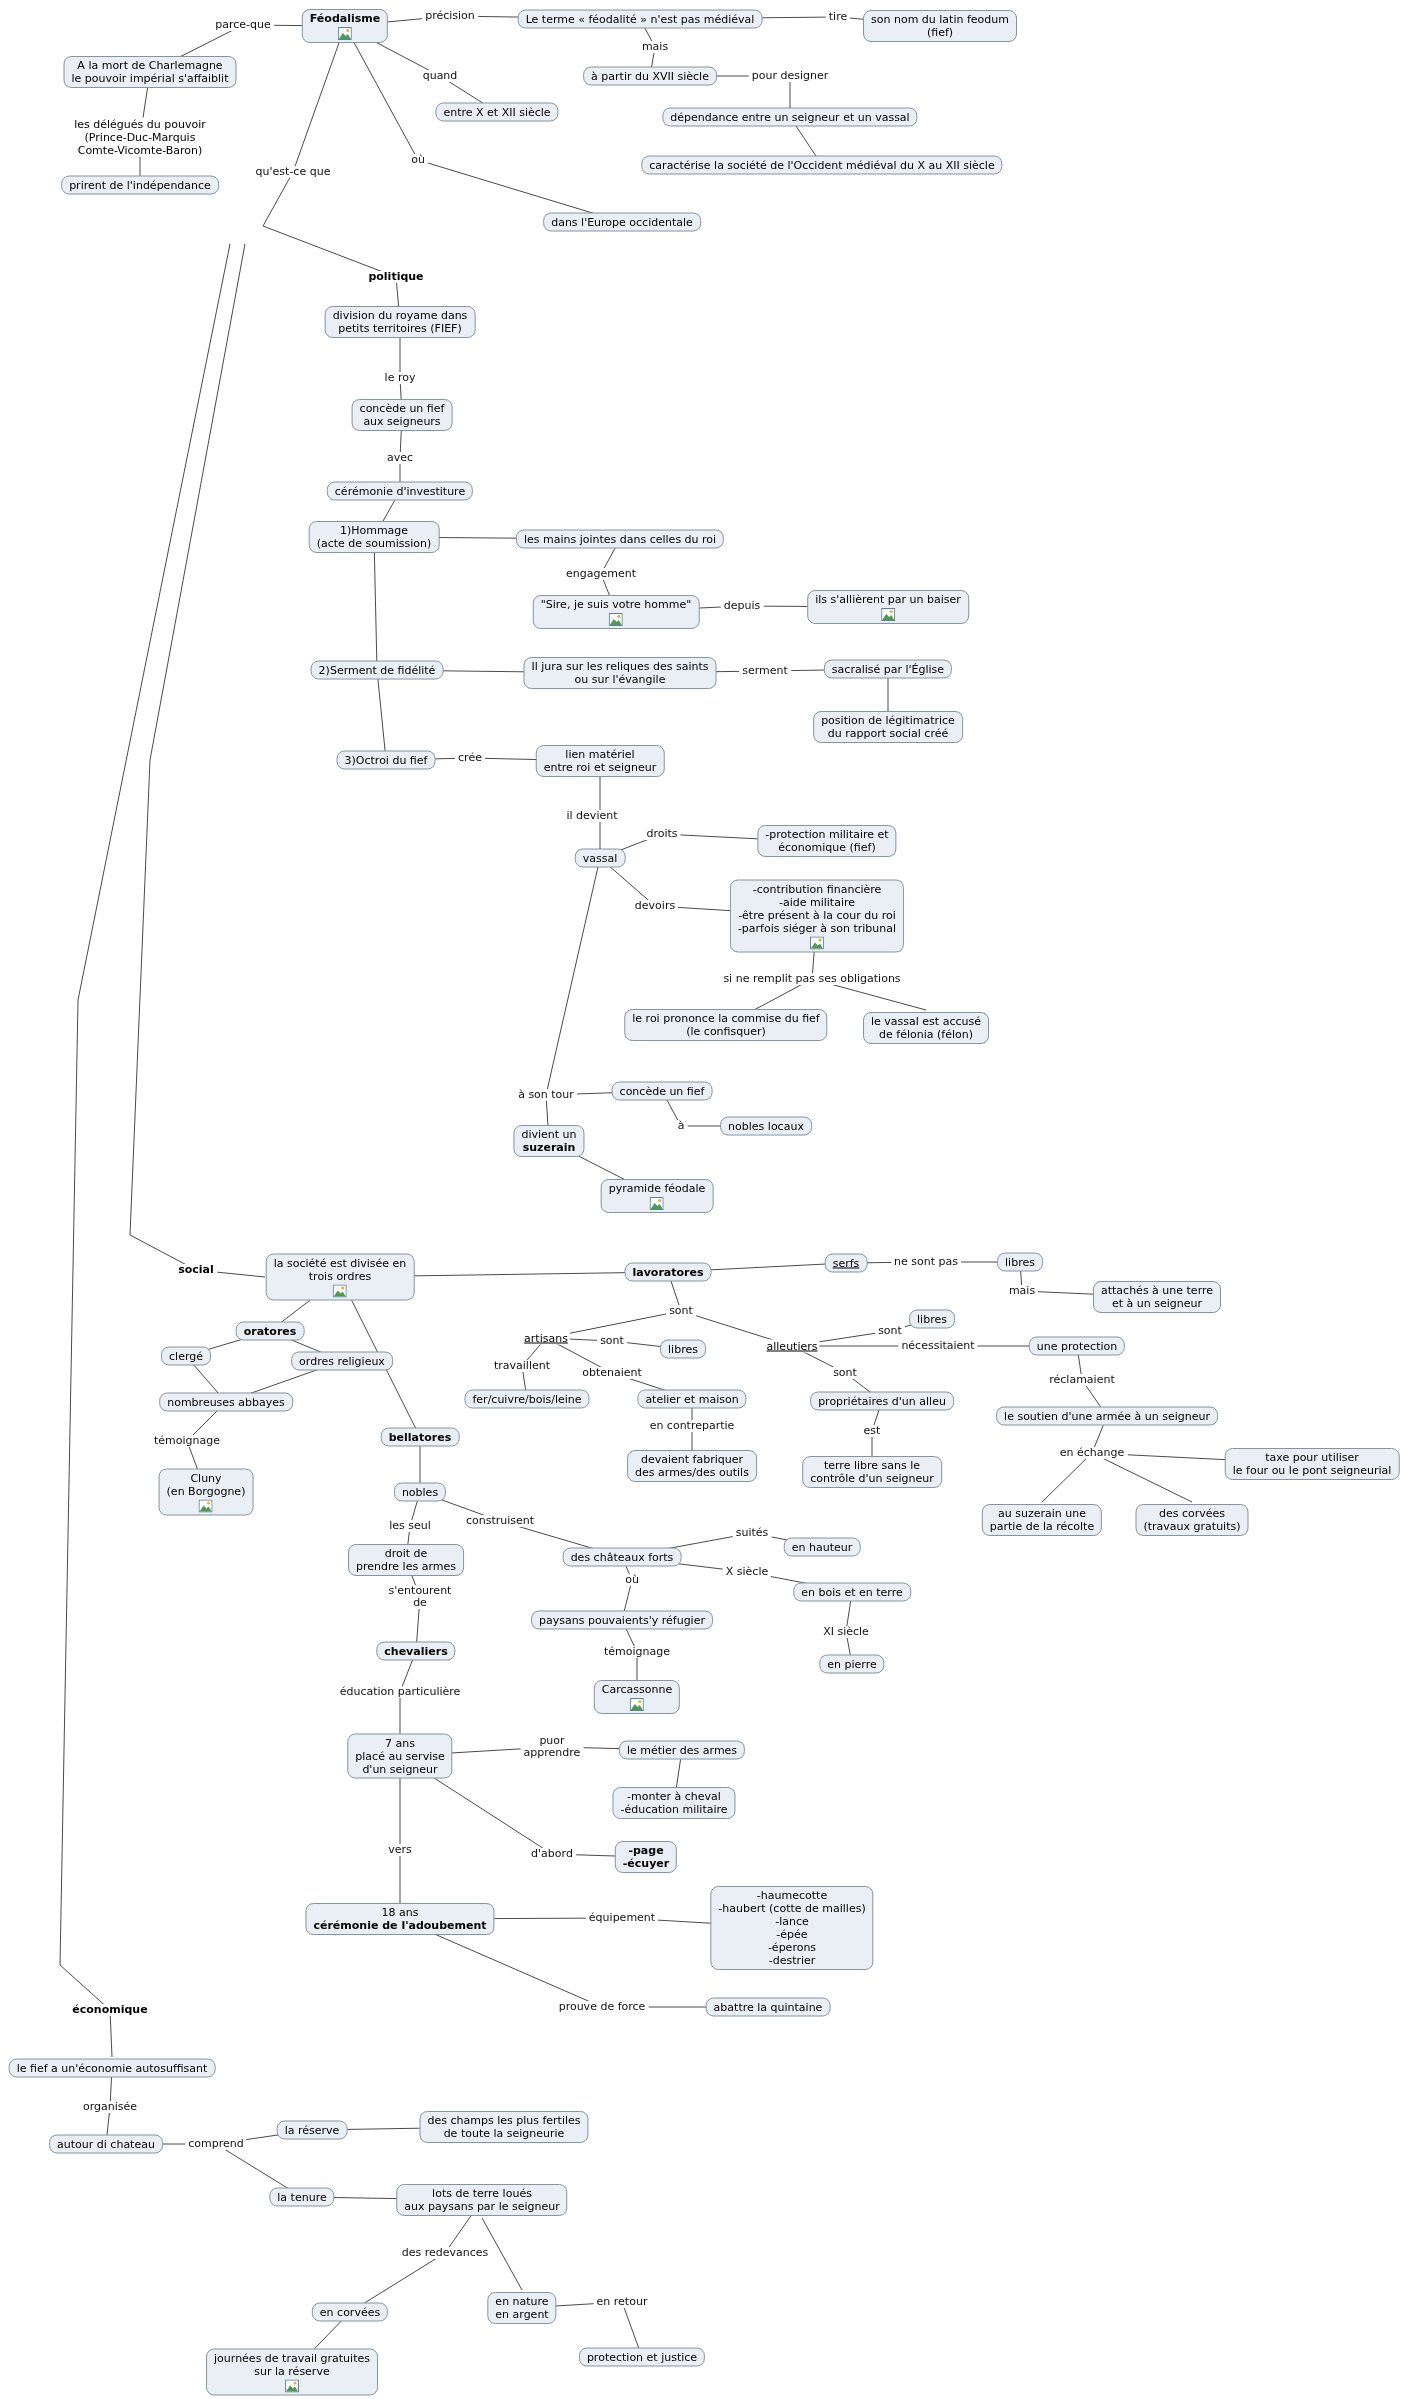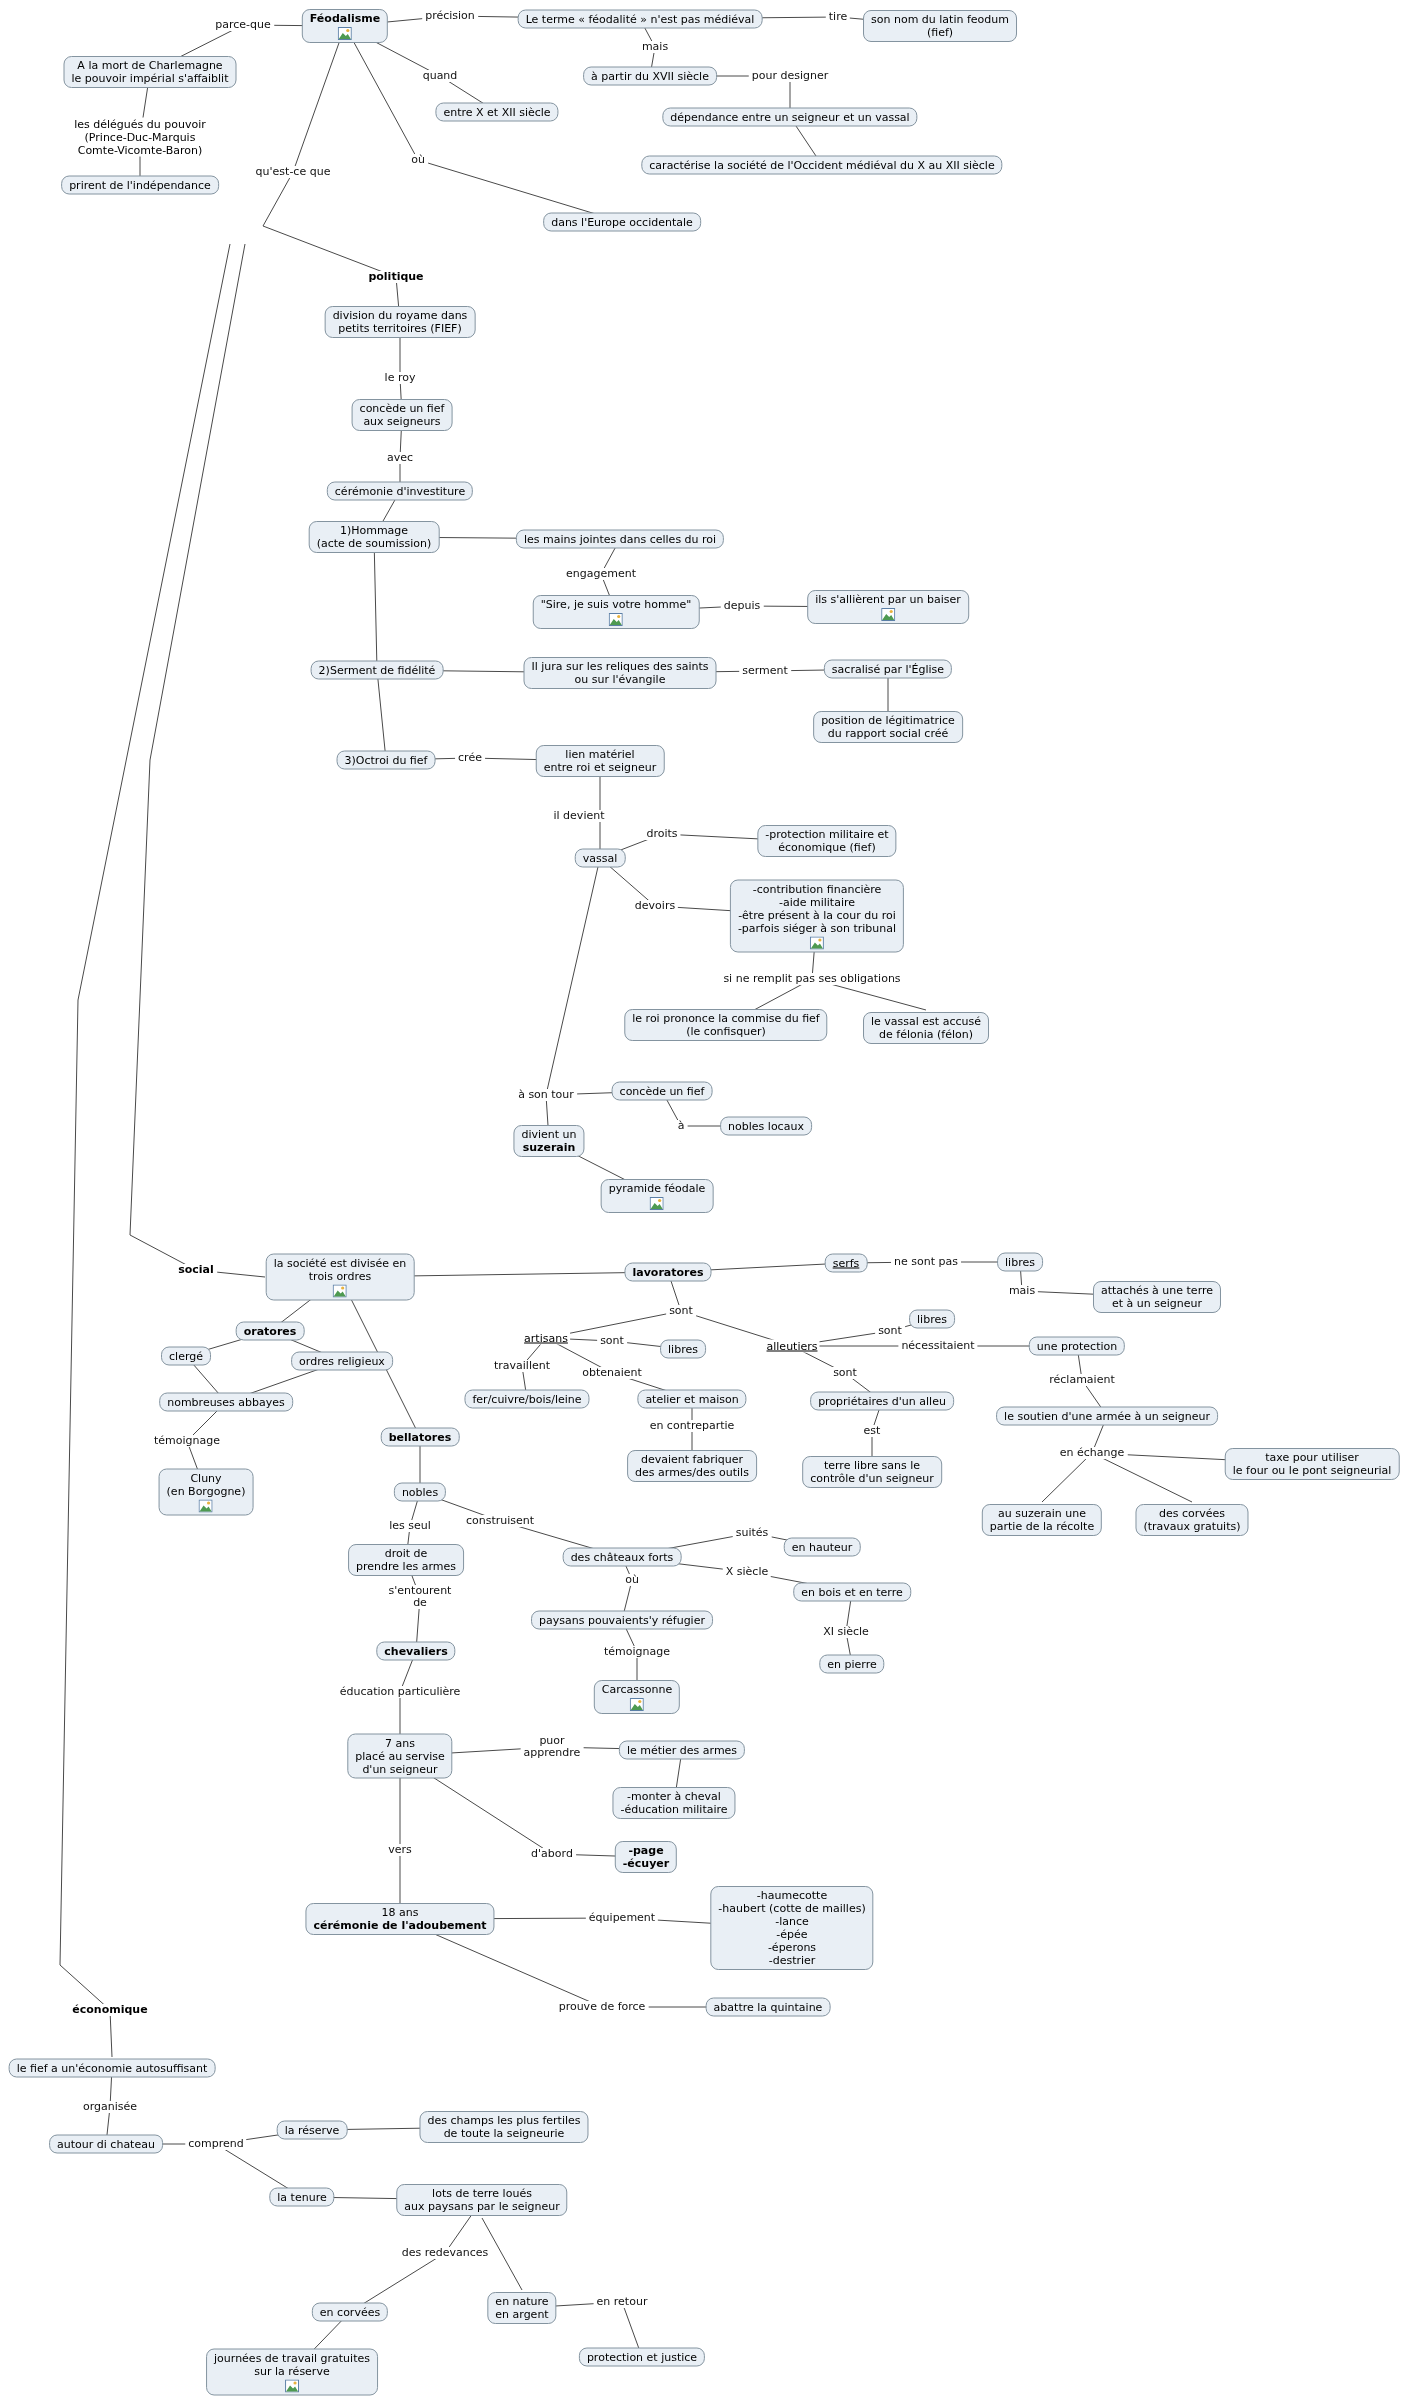--- a/index.html
+++ b/index.html
@@ -150,21 +150,21 @@
     </div>
     <div class="edge-label" style="left: 742px; top: 606px;">
       <span>depuis</span>
     </div>
     <div class="edge-label" style="left: 765px; top: 671px;">
       <span>serment</span>
     </div>
     <div class="edge-label" style="left: 470px; top: 758px;">
       <span>crée</span>
     </div>
-    <div class="edge-label" style="left: 579px; top: 816px; text-align: center;">
+    <div class="edge-label" style="left: 592px; top: 816px; text-align: center;">
       <span>il devient</span>
     </div>
     <div class="edge-label" style="left: 662px; top: 834px;">
       <span>droits</span>
     </div>
     <div class="edge-label" style="left: 655px; top: 906px;">
       <span>devoirs</span>
     </div>
     <div class="edge-label" style="left: 812px; top: 979px;">
       <span>si ne remplit pas ses obligations</span>

